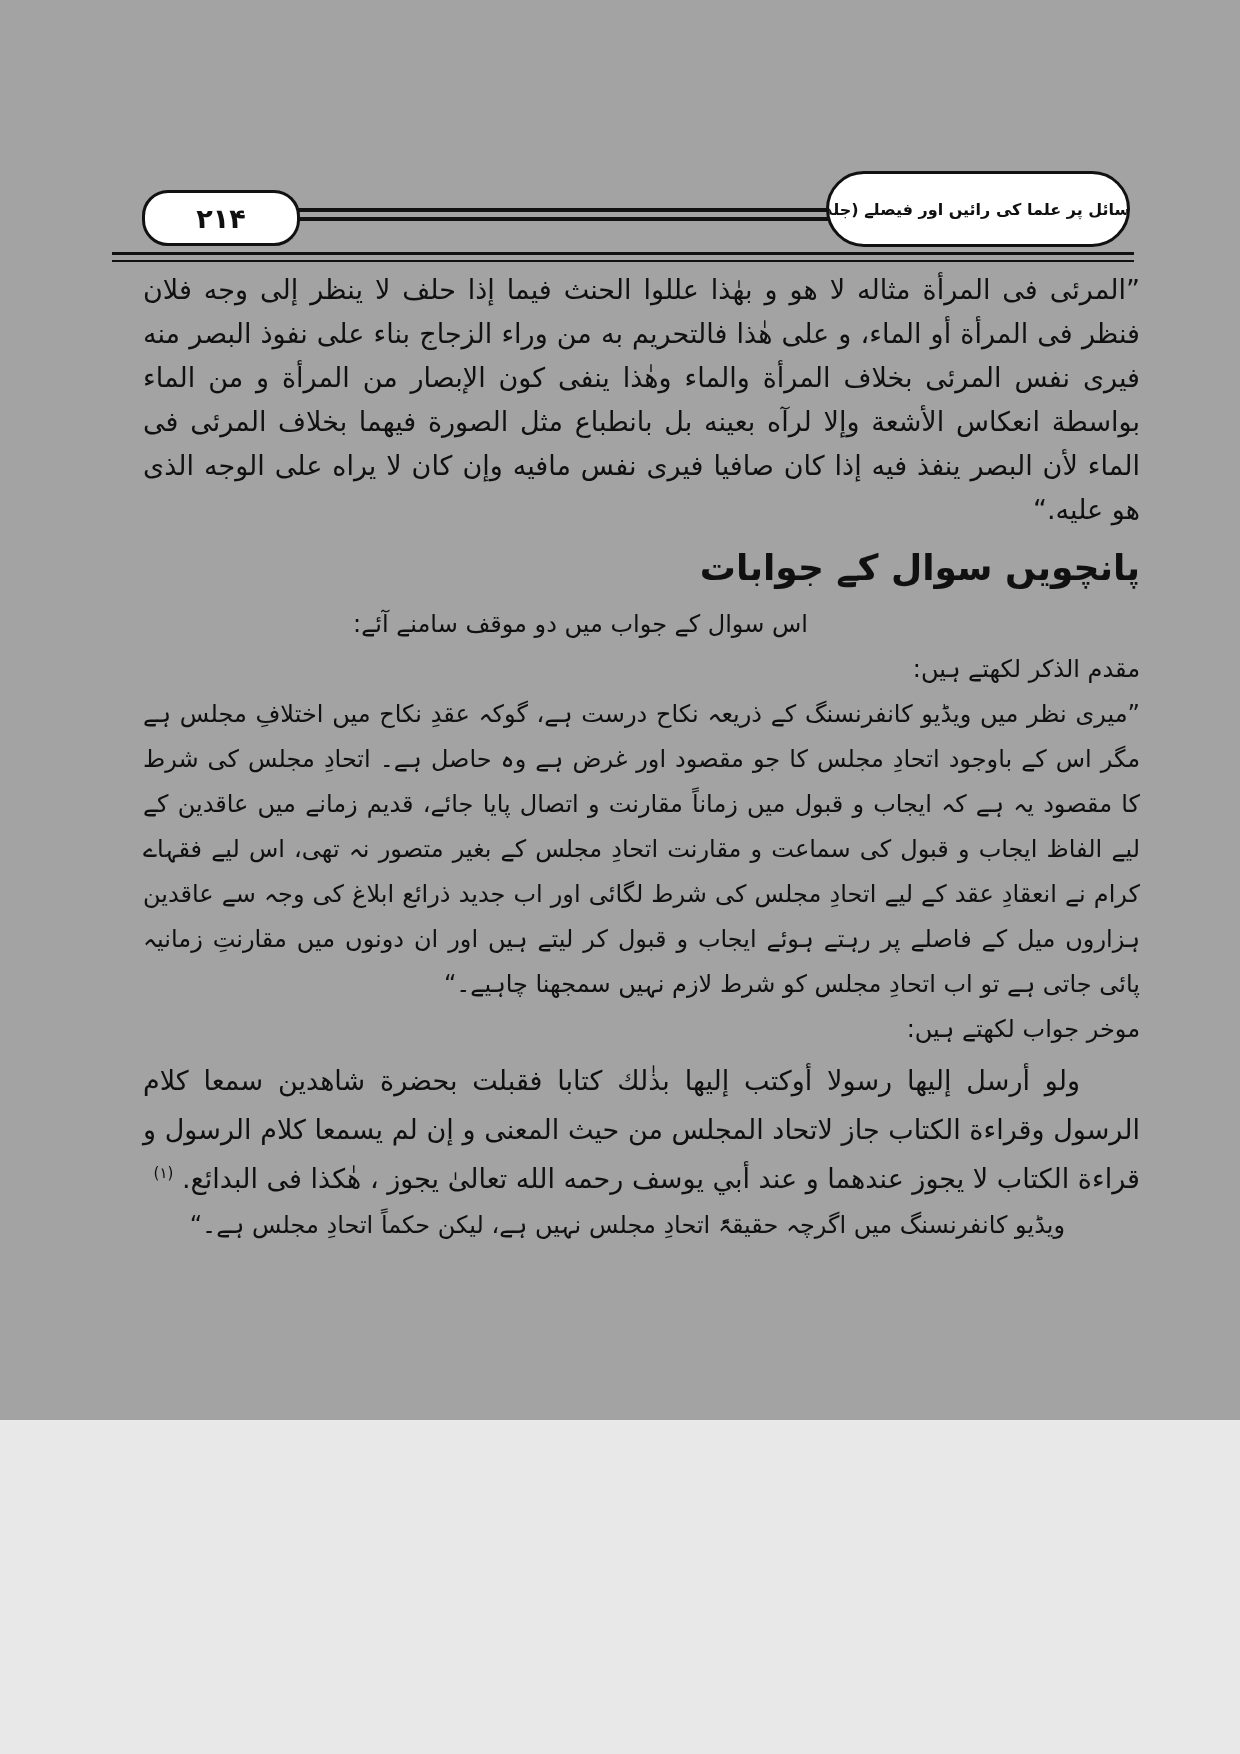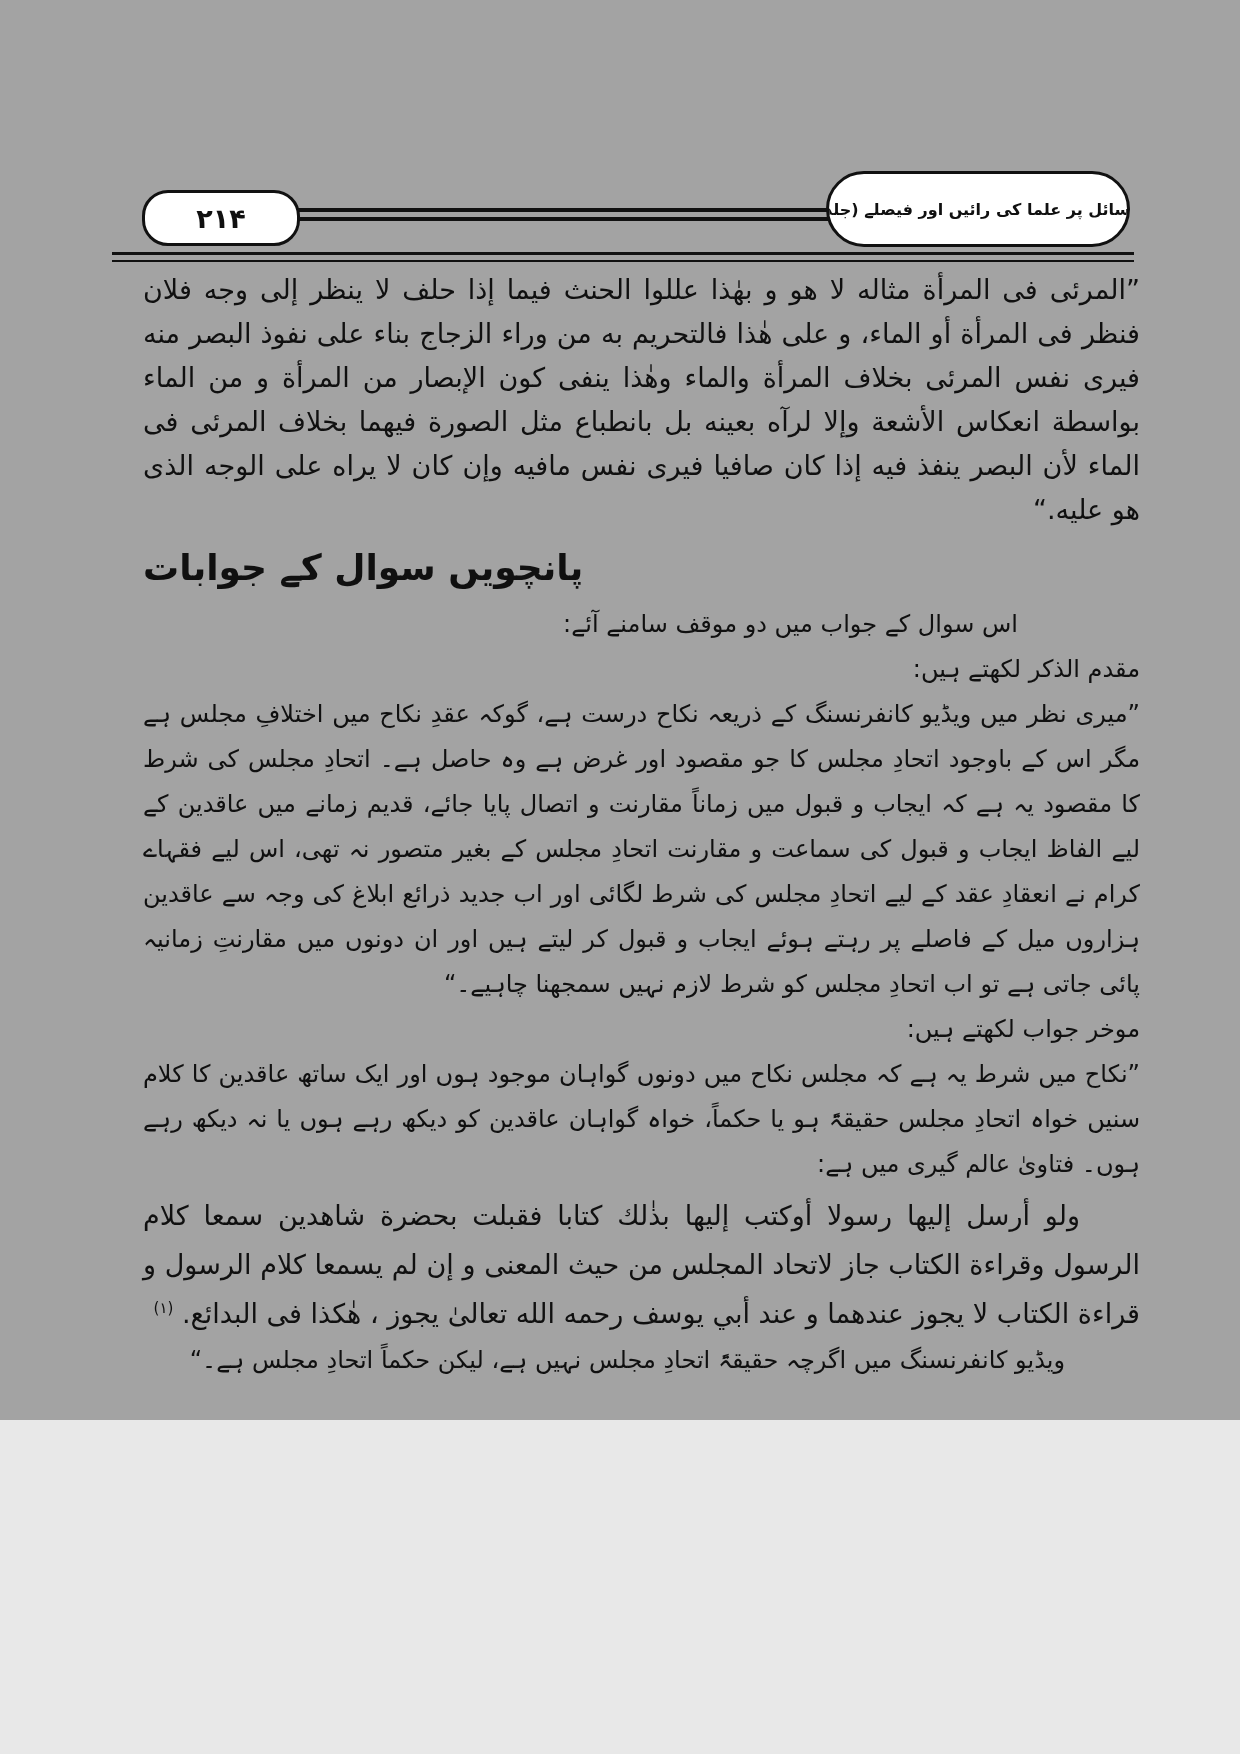--- a/index.html
+++ b/index.html
@@ -44,25 +44,25 @@
   .arab{
     font-size:27px;line-height:44px;text-align:justify;
   }
   .arab2{
     line-height:49px;text-indent:60px;margin-top:4px !important;
   }
   .urdu{
     font-size:24px;line-height:45px;text-align:justify;
   }
   .right{text-align:right;}
-  .indent-intro{padding-right:122px;}
+  .indent-intro{padding-right:122px;text-align:center;}
   .indent-authors{padding-right:118px;}
   .indent-conclusion{padding-right:75px;}
   .heading{
-    font-size:36px;font-weight:bold;text-align:left;
+    font-size:36px;font-weight:bold;text-align:right;
     margin:12px 0 10px;line-height:48px;
   }
   .lead{font-weight:bold;font-size:25px;margin-left:10px;}
   .fn-mark{font-size:15px;vertical-align:super;line-height:0;}
   
   .fn-rule{
     position:absolute;left:750px;top:1437px;width:300px;height:3px;
     background:#2a2a2a;
   }
   .footnote{
@@ -93,21 +93,20 @@
     <p class="urdu right indent-intro">اس سوال کے جواب میں دو موقف سامنے آئے:</p>
 
 
 
     <p class="urdu right">مقدم الذکر لکھتے ہیں:</p>
 
     <p class="urdu">”میری نظر میں ویڈیو کانفرنسنگ کے ذریعہ نکاح درست ہے، گوکہ عقدِ نکاح میں اختلافِ مجلس ہے مگر اس کے باوجود اتحادِ مجلس کا جو مقصود اور غرض ہے وہ حاصل ہے۔ اتحادِ مجلس کی شرط کا مقصود یہ ہے کہ ایجاب و قبول میں زماناً مقارنت و اتصال پایا جائے، قدیم زمانے میں عاقدین کے لیے الفاظ ایجاب و قبول کی سماعت و مقارنت اتحادِ مجلس کے بغیر متصور نہ تھی، اس لیے فقہاے کرام نے انعقادِ عقد کے لیے اتحادِ مجلس کی شرط لگائی اور اب جدید ذرائع ابلاغ کی وجہ سے عاقدین ہزاروں میل کے فاصلے پر رہتے ہوئے ایجاب و قبول کر لیتے ہیں اور ان دونوں میں مقارنتِ زمانیہ پائی جاتی ہے تو اب اتحادِ مجلس کو شرط لازم نہیں سمجھنا چاہیے۔“</p>
 
     <p class="urdu right">موخر جواب لکھتے ہیں:</p>
 
-    <p class="urdu">”نکاح میں شرط یہ ہے کہ مجلس نکاح میں دونوں گواہان موجود ہوں اور ایک ساتھ عاقدین کا کلام سنیں خواہ اتحادِ مجلس حقیقۃً ہو یا حکماً، خواہ گواہان عاقدین کو دیکھ رہے ہوں یا نہ دیکھ رہے ہوں۔ فتاویٰ عالم گیری میں ہے:</p>
 
     <p class="arab arab2">
       <span>ولو أرسل إليها رسولا أوكتب إليها بذٰلك كتابا فقبلت بحضرة شاهدين سمعا كلام الرسول وقراءة الكتاب جاز لاتحاد المجلس من حيث المعنى و إن لم يسمعا كلام الرسول و قراءة الكتاب لا يجوز عندهما و عند أبي يوسف رحمه الله تعالىٰ يجوز ، هٰكذا فى البدائع.</span>
       <sup class="fn-mark">(۱)</sup>
     </p>
 
     <p class="urdu right indent-conclusion">ویڈیو کانفرنسنگ میں اگرچہ حقیقۃً اتحادِ مجلس نہیں ہے، لیکن حکماً اتحادِ مجلس ہے۔“</p>
 
   </div>
 

